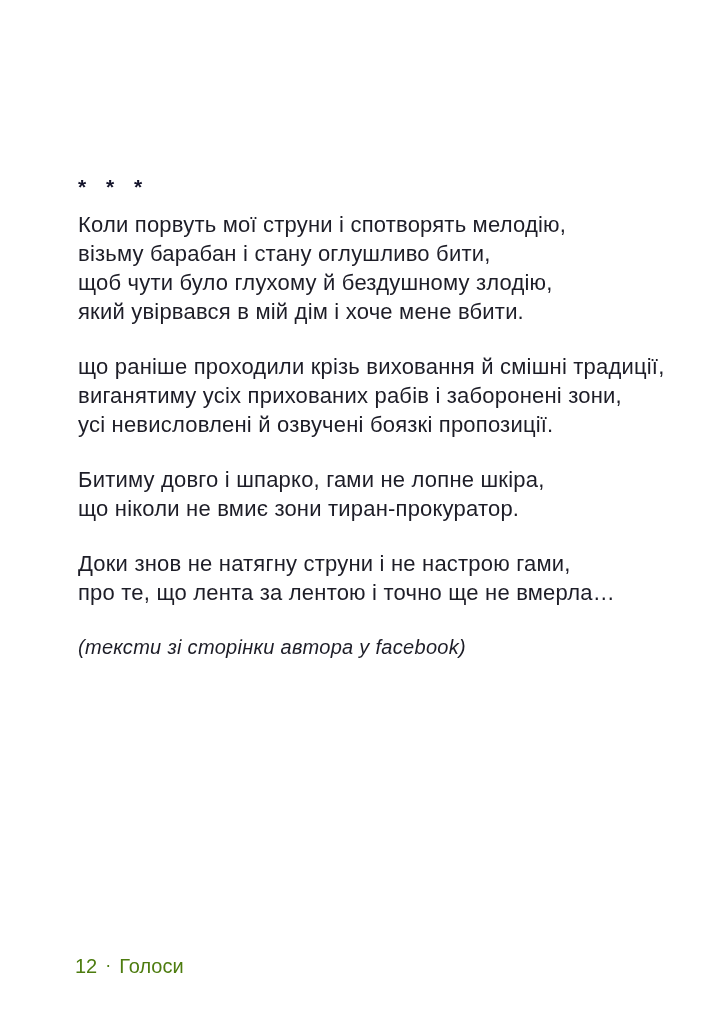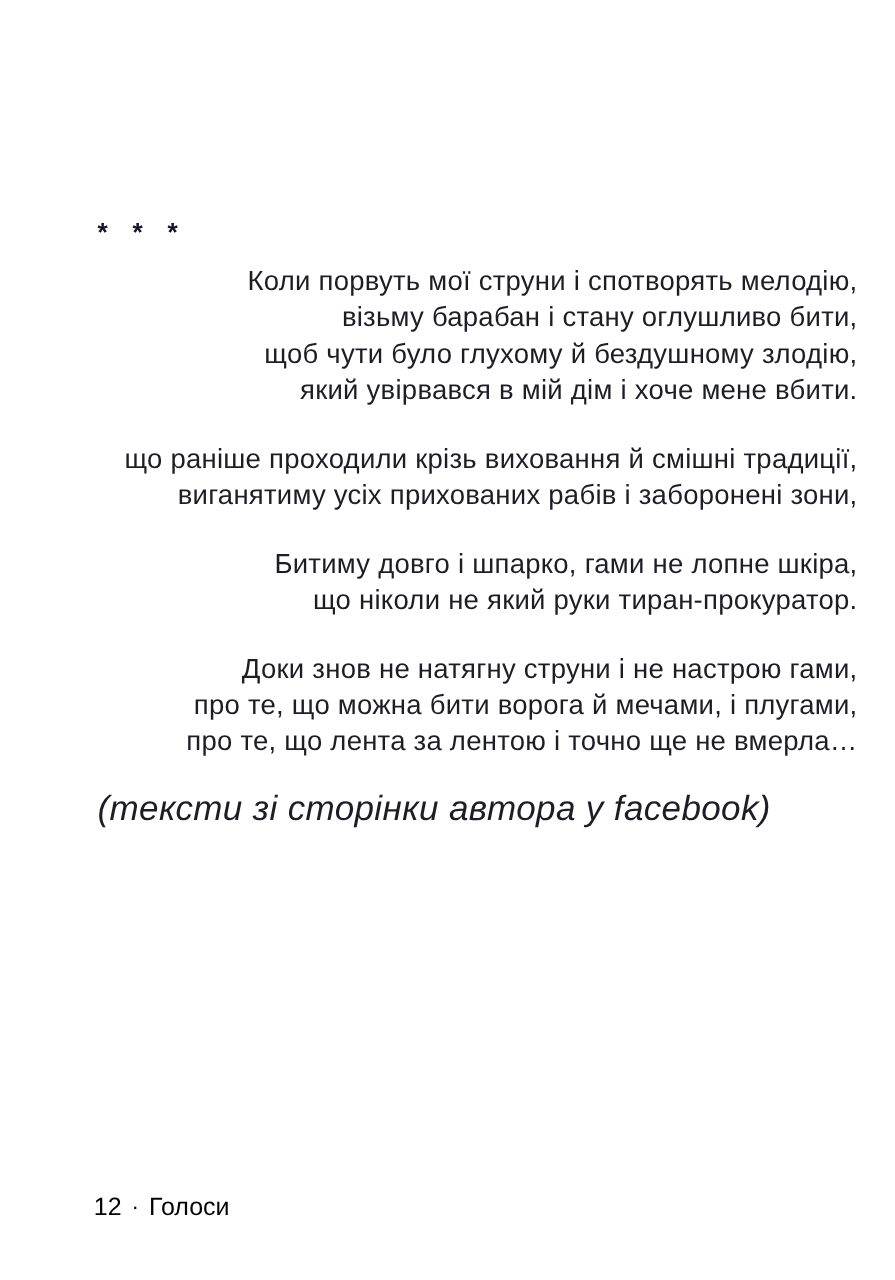--- a/index.html
+++ b/index.html
@@ -31,36 +31,35 @@
     line-height: 22px;
   }
   .stanza {
     margin: 0 0 26px 0;
   }
   .poem-line {
     font-size: 22px;
     line-height: 29px;
     white-space: nowrap;
     letter-spacing: 0.2px;
-    text-align: right;
   }
   .attribution {
     margin-top: 25px;
-    font-size: 28px;
+    font-size: 20px;
     font-style: italic;
     line-height: 28px;
     letter-spacing: 0.3px;
   }
   .footer {
     position: absolute;
     left: 75px;
     top: 952px;
     font-size: 20px;
     line-height: 28px;
-    color: #000000;
+    color: #4d7c0f;
     display: flex;
     align-items: flex-end;
     gap: 8px;
   }
   .footer .dot {
     font-size: 18px;
     position: relative;
     top: -1px;
   }
 </style>
@@ -75,30 +74,30 @@
     <div class="stanza">
       <div class="poem-line">Коли порвуть мої струни і спотворять мелодію,</div>
       <div class="poem-line">візьму барабан і стану оглушливо бити,</div>
       <div class="poem-line">щоб чути було глухому й бездушному злодію,</div>
       <div class="poem-line">який увірвався в мій дім і хоче мене вбити.</div>
     </div>
 
     <div class="stanza">
       <div class="poem-line">що раніше проходили крізь виховання й смішні традиції,</div>
       <div class="poem-line">виганятиму усіх прихованих рабів і заборонені зони,</div>
+      <div class="poem-line">усі невисловлені й озвучені боязкі пропозиції.</div>
     </div>
 
     <div class="stanza">
       <div class="poem-line">Битиму довго і шпарко, гами не лопне шкіра,</div>
-      <div class="poem-line">що ніколи не який руки тиран-прокуратор.</div>
+      <div class="poem-line">що ніколи не вмиє зони тиран-прокуратор.</div>
     </div>
 
     <div class="stanza">
       <div class="poem-line">Доки знов не натягну струни і не настрою гами,</div>
-      <div class="poem-line">про те, що можна бити ворога й мечами, і плугами,</div>
       <div class="poem-line">про те, що лента за лентою і точно ще не вмерла…</div>
     </div>
 
     <div class="attribution">(тексти зі сторінки автора у facebook)</div>
 
   </div>
 
   <div class="footer">
     <span>12</span>
     <span class="dot">·</span>

